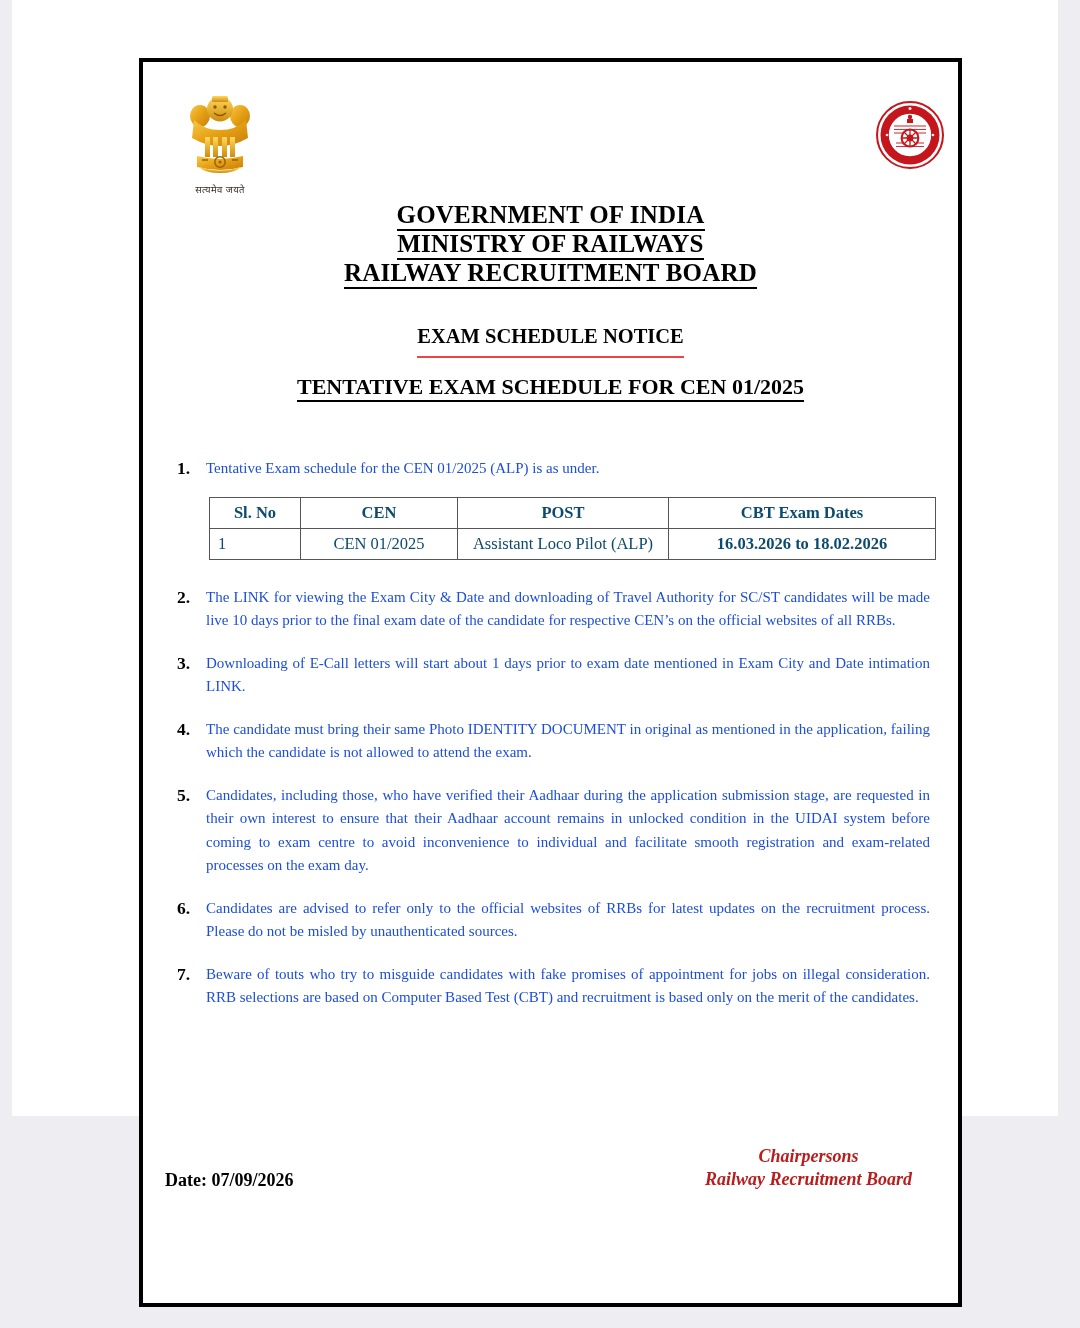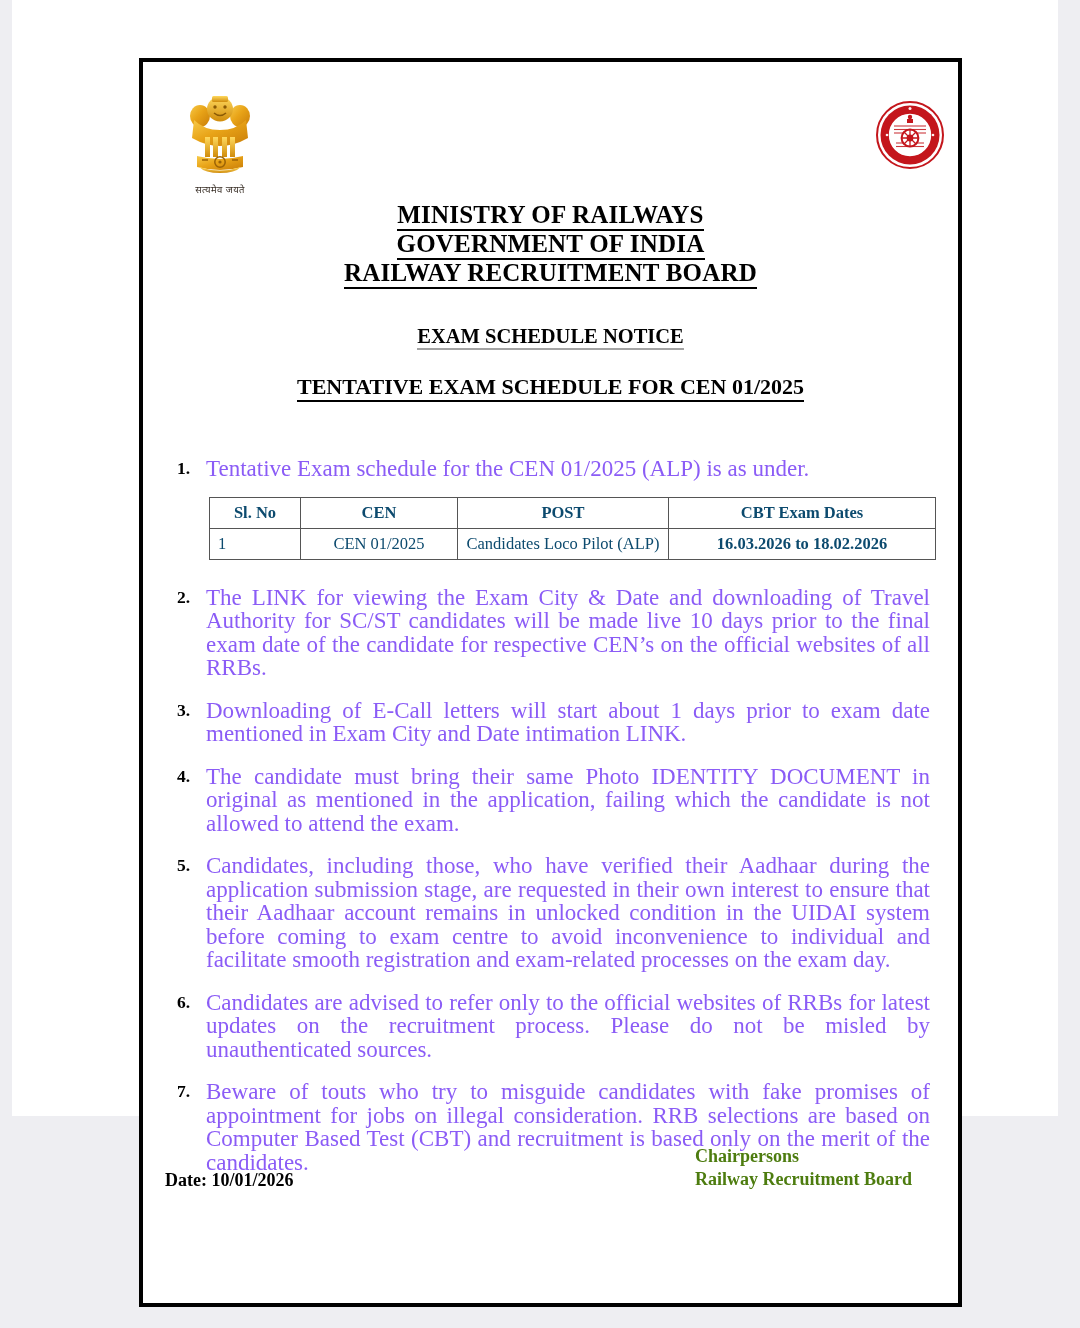--- a/index.html
+++ b/index.html
@@ -93,22 +93,22 @@
   }
 
   .h-notice {
     margin-top: 37px;
     font-weight: bold;
     font-size: 20.5px;
     line-height: 24px;
     color: #000;
   }
   .h-notice span {
-    border-bottom: 2px solid #a3a3a3;
-    padding-bottom: 1px;
+    border-bottom: 2px solid #ef4444;
+    padding-bottom: 9px;
   }
 
   .h-sub {
     margin-top: 26px;
     font-weight: bold;
     font-size: 22px;
     line-height: 26px;
     color: #000;
   }
   .h-sub div span {
@@ -133,24 +133,24 @@
   .item-num {
     width: 29px;
     flex: 0 0 29px;
     font-weight: bold;
     font-size: 17.5px;
     line-height: 23.5px;
     color: #000;
   }
   .item-text {
     flex: 1 1 auto;
-    font-size: 23px;
+    font-size: 15px;
     line-height: 23.5px;
     text-align: justify;
-    color: #8b5cf6;
+    color: #1d4ed8;
   }
   .item-text.strong { font-weight: normal; }
   .item.first { margin-bottom: 11px; }
   .item.first .item-text { text-align: left; }
 
   
   .table-wrap {
     margin: 16px 0 0 32px;
     width: 658px;
   }
@@ -195,25 +195,27 @@
     bottom: 0;
     font-weight: bold;
     font-size: 18px;
     color: #000;
     white-space: nowrap;
   }
   .foot-sign {
     position: absolute;
     right: 46px;
     bottom: 0;
+    text-align: center;
     font-weight: bold;
     font-size: 18px;
     line-height: 23px;
-    color: #4d7c0f;
+    color: #b91c1c;
     white-space: nowrap;
+    font-style: italic;
   }
 </style>
 </head>
 <body>
 
 <div class="sheet">
   <div class="page-border">
     <div class="page-inner">
 
       <div class="emblem-gov">
@@ -286,24 +288,24 @@
             <path d="M36 30.6 v17 M27.6 39 h16.8 M30 33 l12 12 M42 33 l-12 12" stroke="#c4161c" stroke-width="1.3"></path>
 
             <path d="M33 20 h6 v4 h-6 z" fill="#c4161c"></path>
             <circle cx="36" cy="18" r="2.2" fill="#c4161c"></circle>
           </svg>
         </span>
       </div>
 
       <div class="headings">
         <div class="h-line">
+          <span>GOVERNMENT OF INDIA</span>
+        </div>
+        <div class="h-line">
           <span>MINISTRY OF RAILWAYS</span>
-        </div>
-        <div class="h-line">
-          <span>GOVERNMENT OF INDIA</span>
         </div>
         <div class="h-line">
           <span>RAILWAY RECRUITMENT BOARD</span>
         </div>
 
         <div class="h-notice">
           <span>EXAM SCHEDULE NOTICE </span>
         </div>
 
         <div class="h-sub">
@@ -327,21 +329,21 @@
                 <th class="c-sl">Sl. No</th>
                 <th class="c-cen">CEN</th>
                 <th class="c-post">POST</th>
                 <th class="c-date">CBT Exam Dates</th>
               </tr>
             </thead>
             <tbody>
               <tr>
                 <td class="v-sl">1</td>
                 <td class="v-cen">CEN 01/2025</td>
-                <td class="v-post">Candidates Loco Pilot (ALP)</td>
+                <td class="v-post">Assistant Loco Pilot (ALP)</td>
                 <td class="v-date">16.03.2026 to 18.02.2026</td>
               </tr>
             </tbody>
           </table>
         </div>
 
         <div style="height:26px"></div>
 
         <div class="item">
           <div class="item-num">2.</div>
@@ -369,21 +371,21 @@
         </div>
 
         <div class="item">
           <div class="item-num">7.</div>
           <div class="item-text">Beware of touts who try to misguide candidates with fake promises of appointment for jobs on illegal consideration. RRB selections are based on Computer Based Test (CBT) and recruitment is based  only on the merit of the candidates.</div>
         </div>
 
       </div>
 
       <div class="footer">
-        <div class="foot-date">Date: 10/01/2026</div>
+        <div class="foot-date">Date: 07/09/2026</div>
         <div class="foot-sign">
           <div>Chairpersons</div>
           <div>Railway Recruitment Board</div>
         </div>
       </div>
 
     </div>
   </div>
 </div>
 

